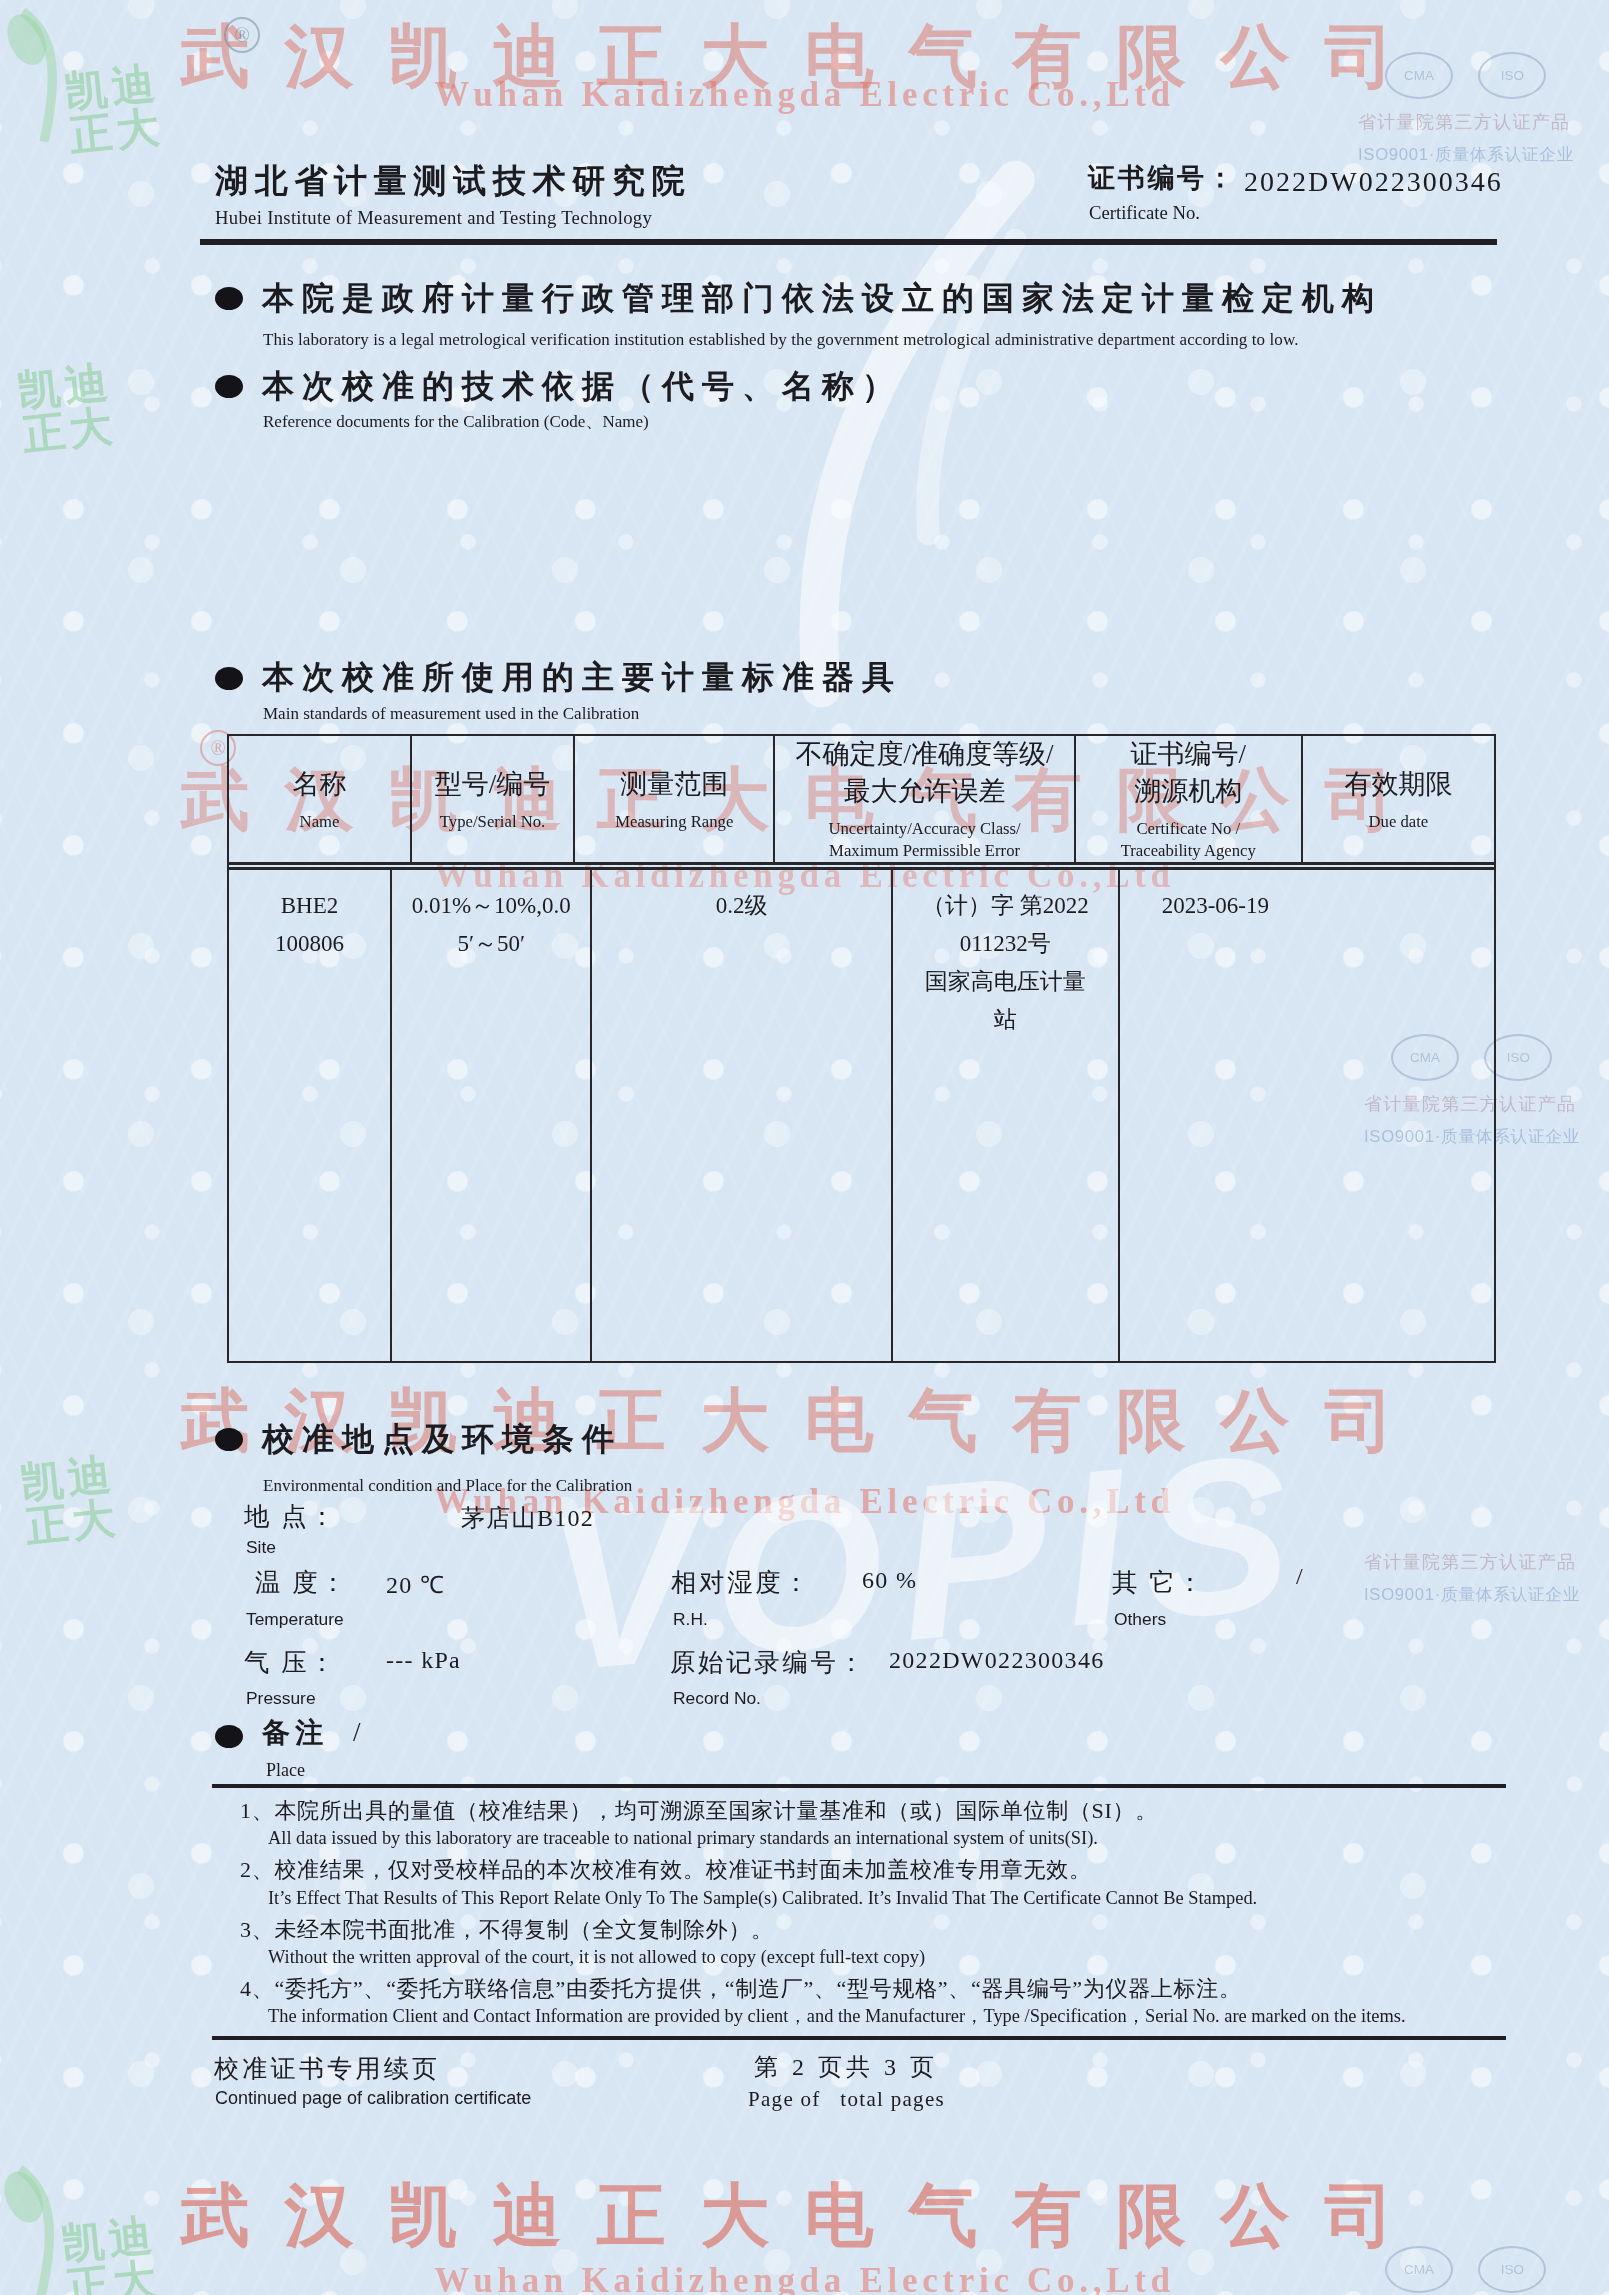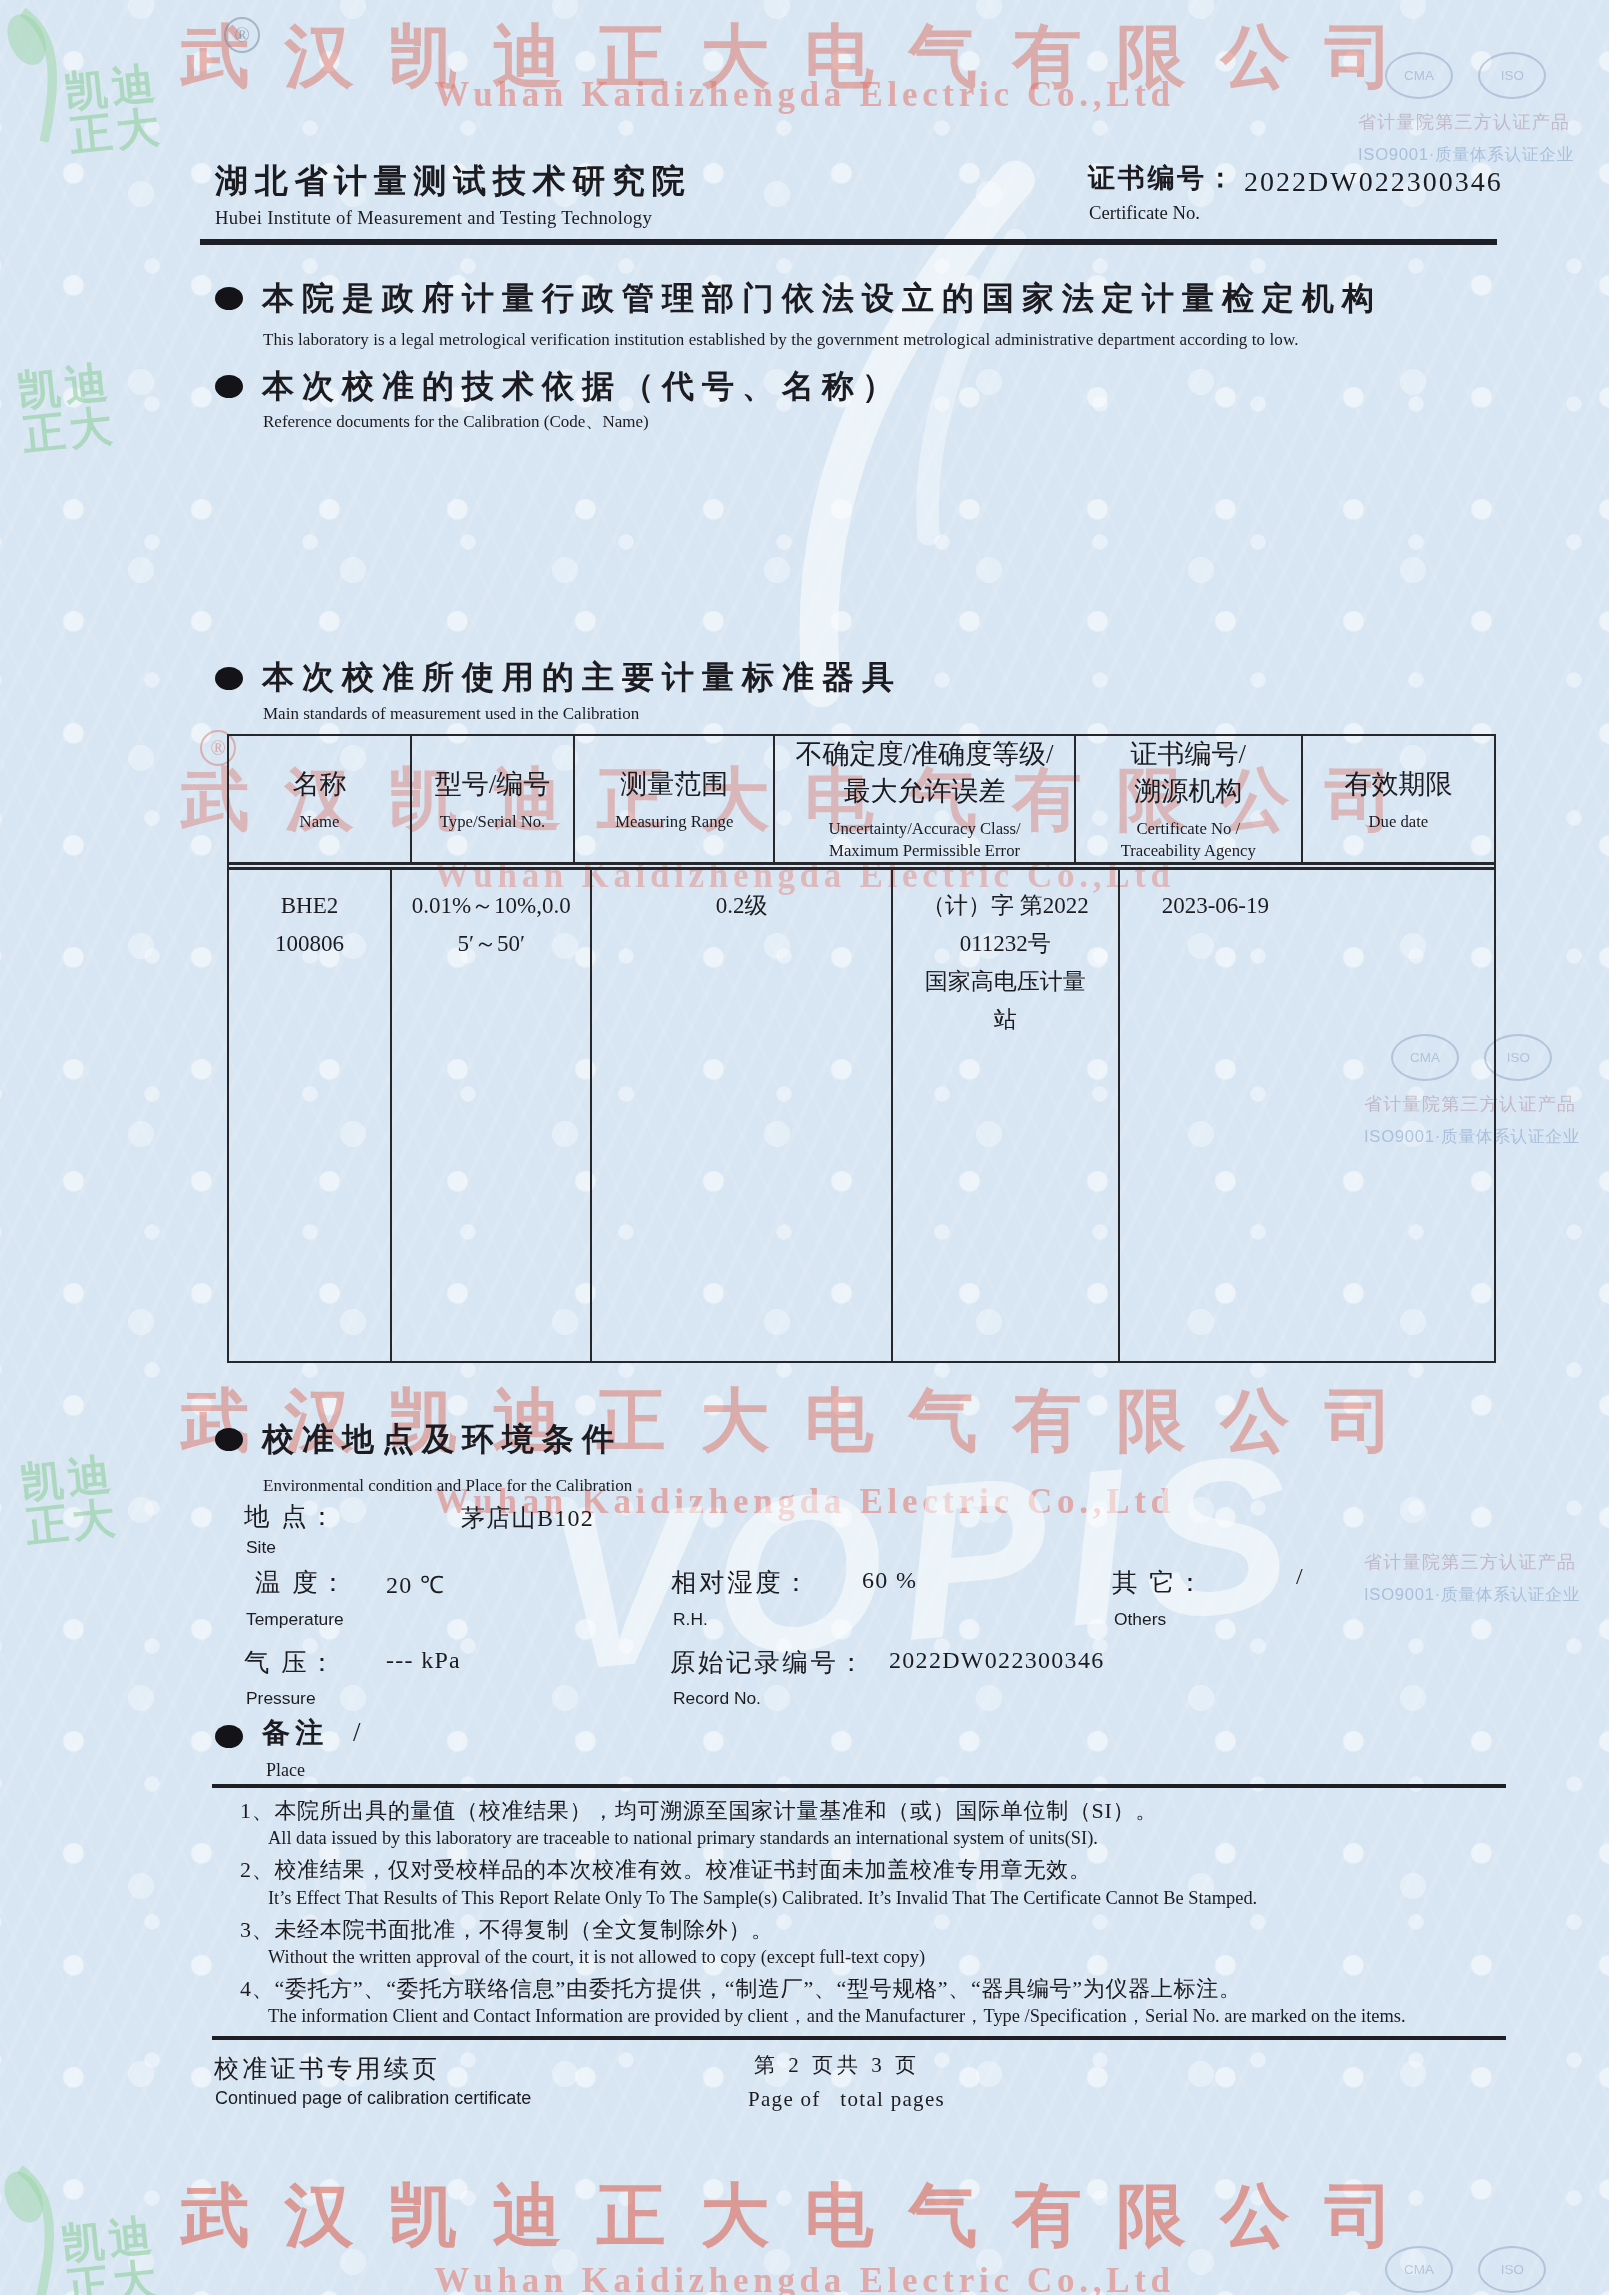--- a/index.html
+++ b/index.html
@@ -80,21 +80,21 @@
   .note-zh{font-size:28px;letter-spacing:5.3px;}
   .note-slash{font-size:27px;}
   .note-en{font-size:18px;}
   
   .notes{position:absolute;left:212px;top:1797px;width:1299px;margin-left:28px;}
   .nt-zh{font-size:22px;line-height:27px;letter-spacing:0.7px;margin-bottom:3.3px;white-space:nowrap;}
   .nt-en{font-size:18.4px;line-height:23px;margin:0 0 6px 28px;}
   
   .foot-zh{font-size:25px;letter-spacing:3.3px;}
   .foot-en{font-family:"Liberation Sans", sans-serif;font-size:18px;}
-  .page-zh{font-size:21px;letter-spacing:4px;}
+  .page-zh{font-size:24px;letter-spacing:4px;}
   .page-en{font-size:21px;letter-spacing:1.3px;}
 </style>
 </head>
 <body>
 
 <div class="page">
   <div class="streaks"></div>
 
   <div class="wm-zh" style="top:10.7px;">武汉凯迪正大电气有限公司</div>
   <div class="wm-en" style="top:75px;">Wuhan Kaidizhengda Electric Co.,Ltd</div>

